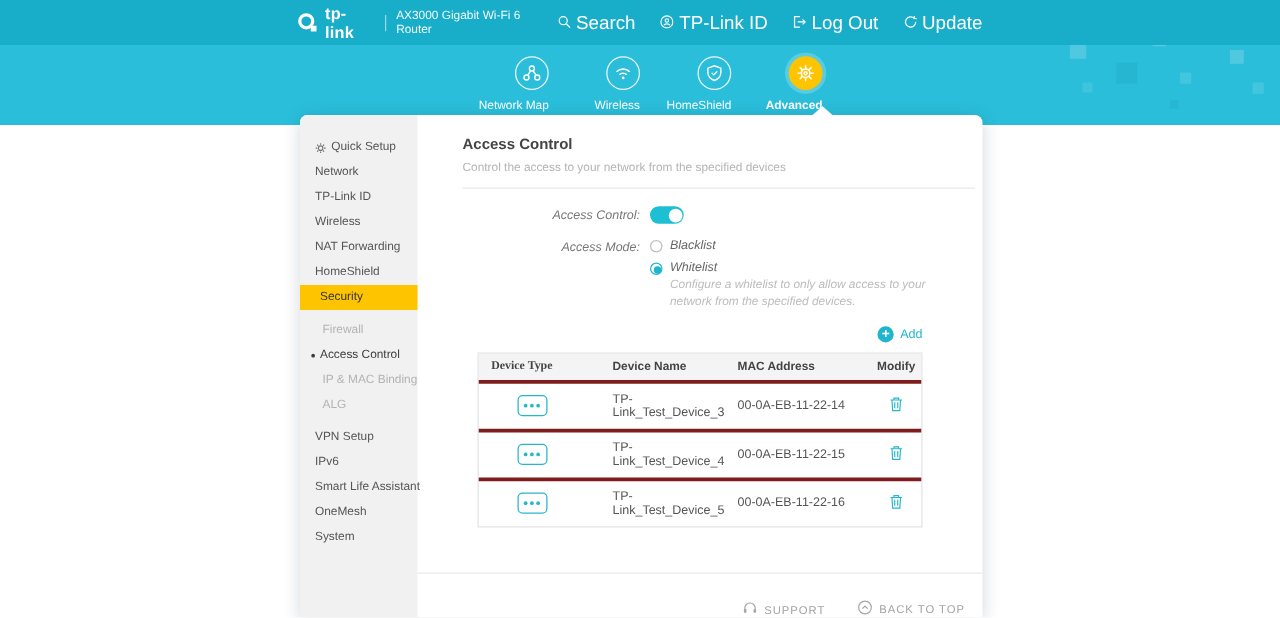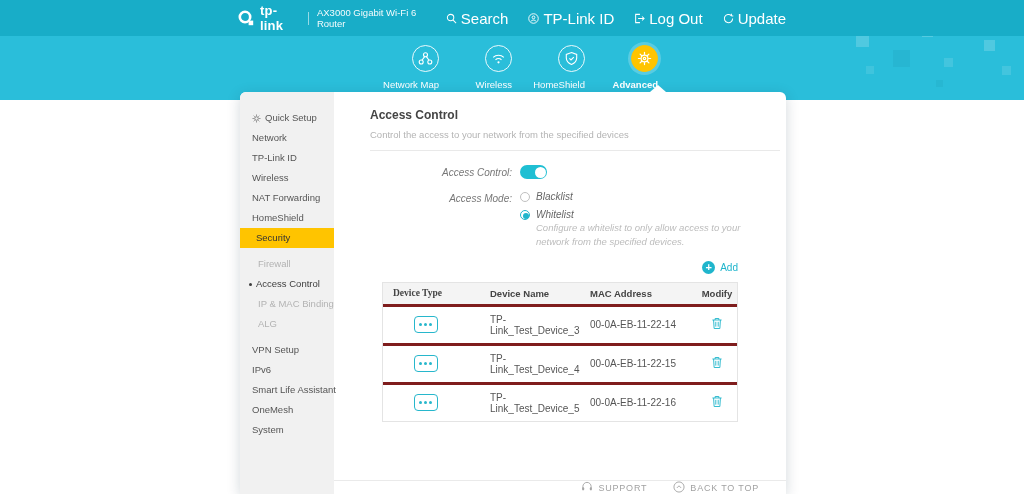--- a/index.html
+++ b/index.html
@@ -81,22 +81,22 @@
   .trow { height:39px; border-top:3px solid #7f1d1d; font-size:10px; color:#555; }
   .c1 { padding-left:10px;font-family:Liberation Serif, serif; }
   .c2 { padding-left:22px; }
   .c4 { text-align:center; }
   .trow .c1 { padding-left:0; display:flex; justify-content:center; }
   .dev-icon { width:24px; height:17px; border:1px solid #27B7CC; border-radius:4px;
               display:flex; align-items:center; justify-content:center; gap:2px; }
   .dev-icon i { width:3px; height:3px; border-radius:50%; background:#27B7CC; }
   .trash { cursor:pointer; display:inline-flex; }
 
-  .content-footer { position:absolute; left:0; right:0; bottom:0; height:14px; border-top:1px solid #eaeaea;
-                    display:flex; align-items:flex-start; justify-content:flex-end; padding-right:27px; gap:26px; }
+  .content-footer { position:absolute; left:0; right:0; bottom:0; height:36px; border-top:1px solid #eaeaea;
+                    display:flex; align-items:flex-end; justify-content:flex-end; padding-right:14px; gap:26px; }
   .footer-item { display:flex; align-items:center; gap:5px; color:#a2a2a2; font-size:9px; letter-spacing:.8px; cursor:pointer; }
 </style>
 </head>
 <body>
 
 <div class="page">
 
   <div class="band"></div>
 
   <div class="deco">

